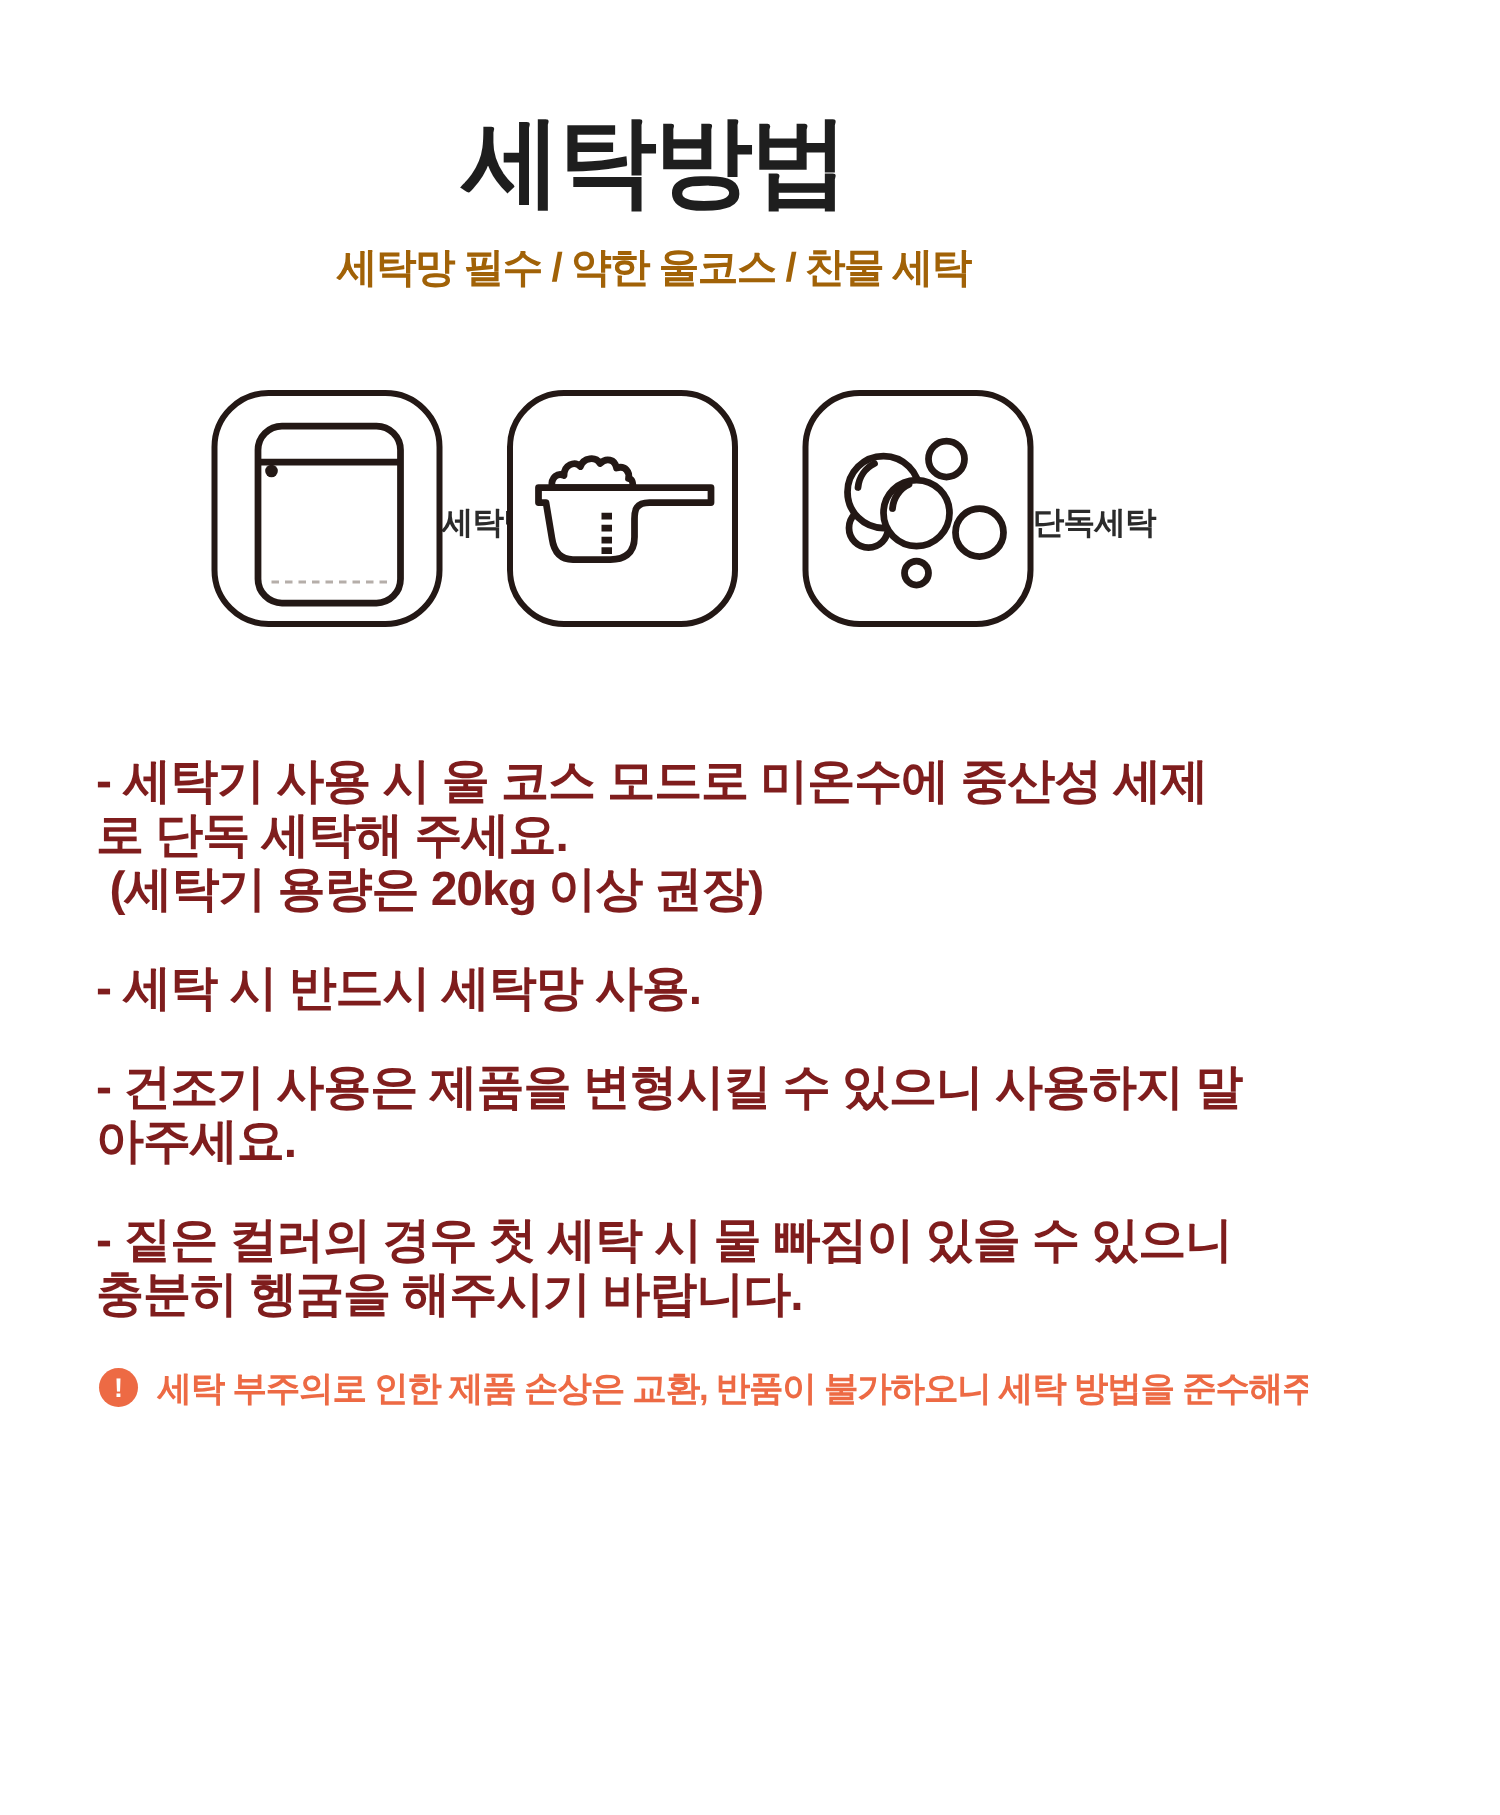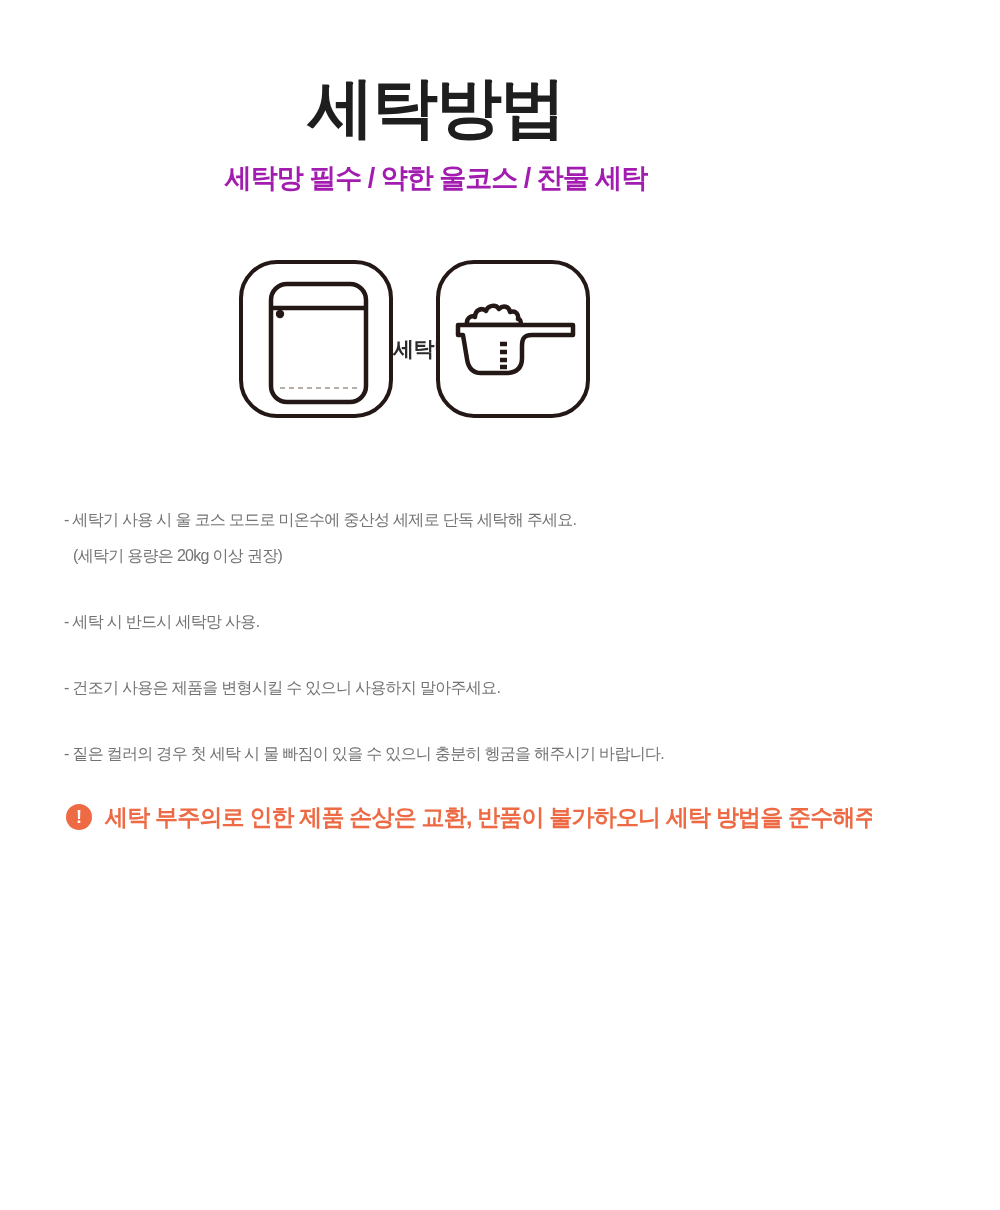--- a/index.html
+++ b/index.html
@@ -21,21 +21,21 @@
     letter-spacing: -2px;
     color: #1e1e1e;
     line-height: 1.15;
   }
   .subtitle {
     margin-top: 14px;
     text-align: center;
     font-size: 27px;
     font-weight: 700;
     letter-spacing: -1px;
-    color: #a21caf;
+    color: #a16207;
   }
 
   
   .icons-row {
     margin-top: 64px;
     display: flex;
     justify-content: center;
   }
   .icon-col {
     width: 197px;
@@ -66,23 +66,23 @@
     white-space: nowrap;
   }
 
   
   .notes {
     margin-top: 84px;
     padding-left: 64px;
     padding-right: 36px;
   }
   .note {
-    font-size: 16px;
-    font-weight: 400;
-    color: #737373;
+    font-size: 32px;
+    font-weight: 700;
+    color: #7f1d1d;
     letter-spacing: -0.7px;
     line-height: 36px;
     margin-bottom: 30px;
   }
   .note-sub { padding-left: 9px; }
 
   
   .warning {
     margin-top: 16px;
     padding-left: 66px;
@@ -142,20 +142,35 @@
     <div class="icon-col">
       <div class="icon-card">
         <svg width="153" height="153" viewBox="0 0 153 153">
           <path class="stk-fill" stroke-width="4" d="M30 63 C29 56 34 53 38 55 C38 48 45 45 49 49 C51 43 59 42 62 47 C66 43 72 44 73 50 C79 48 82 53 81 57 C84 57 84 61 84 63 Z"></path>
           <path class="stk-fill" d="M21 63 H136 V73 H95 C86 73 85 78 85 84 V96 C85 108 77 111 69 111 H44 C34 111 31 104 30 97 L26 73 H21 Z"></path>
           <path class="stk" stroke-width="3.5" d="M63 82 h7 M63 90 h7 M63 98 h7 M63 105 h7"></path>
         </svg>
       </div>
     </div>
 
+    <div class="icon-col">
+      <div class="icon-card">
+        <svg width="153" height="153" viewBox="0 0 153 153">
+          <circle class="stk-fill" stroke-width="4" cx="44" cy="90" r="13"></circle>
+          <circle class="stk-fill" cx="54" cy="66" r="24"></circle>
+          <path class="stk" stroke-width="3.5" stroke-linecap="round" d="M37 63 A20 20 0 0 1 48 47"></path>
+          <circle class="stk-fill" cx="76" cy="80" r="22"></circle>
+          <path class="stk" stroke-width="3.5" stroke-linecap="round" d="M60 77 A19 19 0 0 1 71 61"></path>
+          <circle class="stk-fill" stroke-width="4" cx="96" cy="44" r="12"></circle>
+          <circle class="stk-fill" stroke-width="4" cx="118" cy="93" r="16"></circle>
+          <circle class="stk-fill" stroke-width="4" cx="76" cy="120" r="8"></circle>
+        </svg>
+      </div>
+      <div class="icon-label">단독세탁</div>
+    </div>
 
 
   </div>
 
   <div class="notes">
     <div class="note">
       <div>- 세탁기 사용 시 울 코스 모드로 미온수에 중산성 세제로 단독 세탁해 주세요.</div>
       <div class="note-sub">(세탁기 용량은 20kg 이상 권장)</div>
     </div>
     <div class="note">- 세탁 시 반드시 세탁망 사용.</div>

